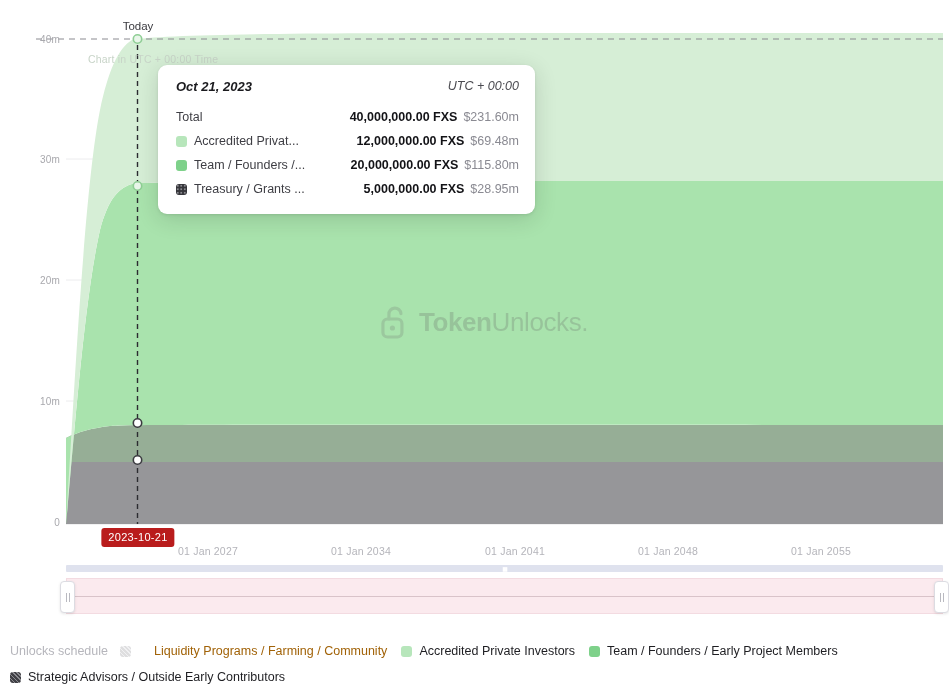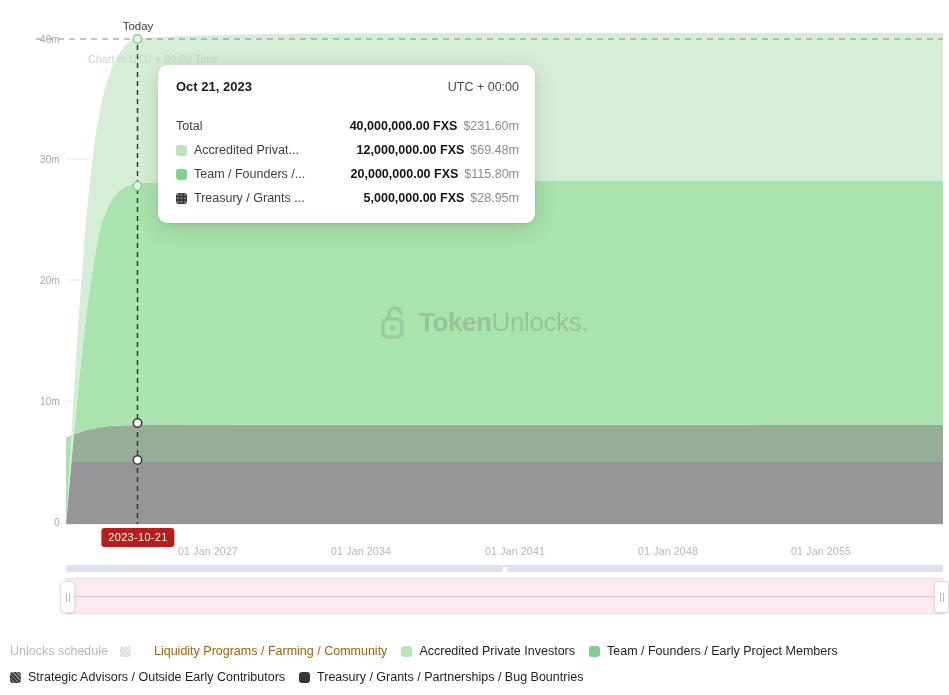--- a/index.html
+++ b/index.html
@@ -106,22 +106,23 @@
     width: 377px;
     background: #ffffff;
     border-radius: 9px;
     box-shadow: 0 5px 22px rgba(25,40,25,.16), 0 1px 3px rgba(25,40,25,.10);
     padding: 14px 16px 13px 18px;
     box-sizing: border-box;
   }
   #tooltip .tt-head {
     display: flex;
     justify-content: space-between;
-    align-items: center;
-    margin-bottom: 20px;
+    align-items: flex-start;
+    margin-bottom: 11px;
+    font-style: italic;
   }
   #tooltip .tt-date {
     font-size: 13px;
     font-weight: 700;
     color: #1b1b1f;
   }
   #tooltip .tt-utc {
     font-size: 12.5px;
     color: #4a4a50;
   }
@@ -431,18 +432,14 @@
       <span class="lg-label">Team / Founders / Early Project Members</span>
     </div>
   </div>
 
   <div class="legend-row">
     <div class="legend-item">
       <span class="sw" style="background:#3f3f44; background-image:repeating-linear-gradient(45deg,#8b8b90 0 1px,transparent 1px 3px)"></span>
       <span class="lg-label">Strategic Advisors / Outside Early Contributors</span>
     </div>
 
-    <div class="legend-item">
-      <span class="sw" style="background:#35353a"></span>
-      <span class="lg-label">Treasury / Grants / Partnerships / Bug Bountries</span>
-    </div>
   </div>
 </div>
 
 </body></html>

